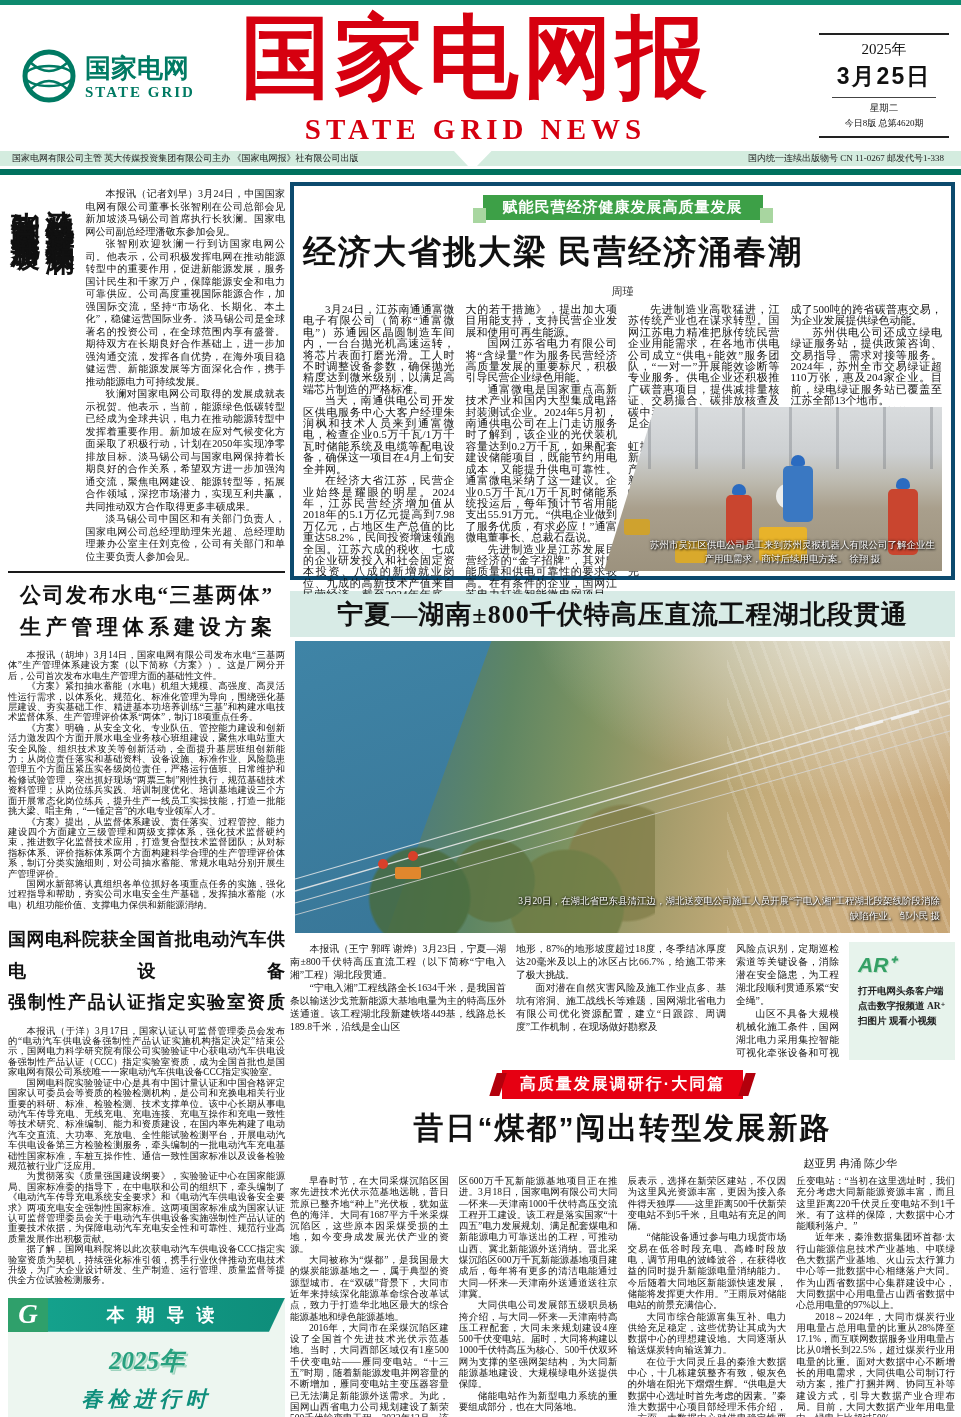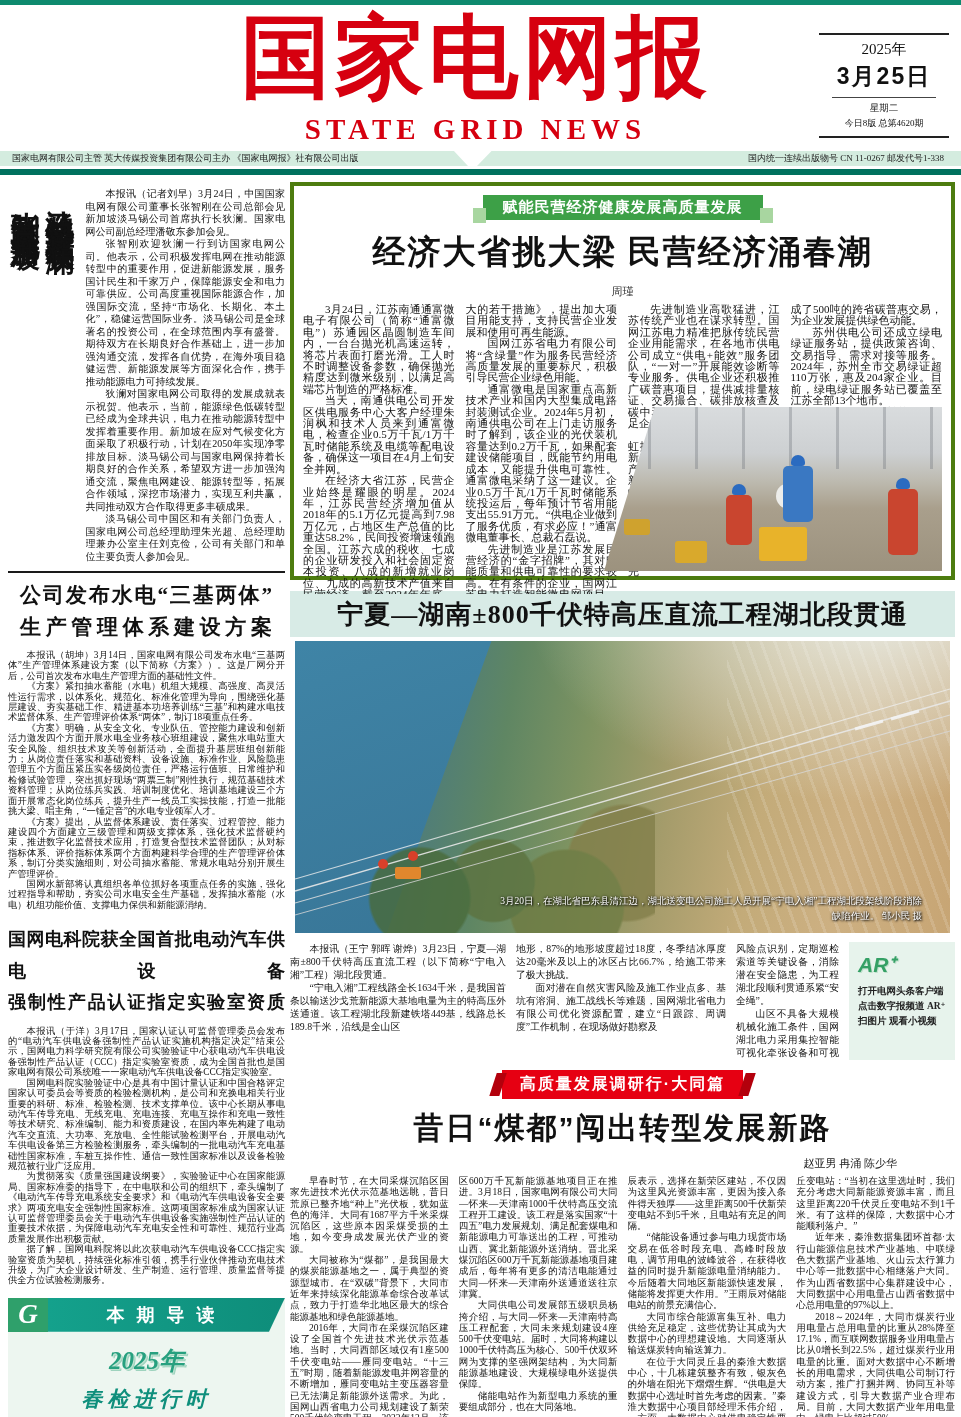--- a/index.html
+++ b/index.html
@@ -64,29 +64,29 @@
     display:flex;align-items:center;justify-content:center;font-family:"Liberation Sans",sans-serif;}
   .g-year{text-align:center;font-size:25px;font-weight:bold;font-style:italic;color:#27a07f;
     margin-top:12px;text-shadow:1px 1px 0 #bfe3d2,2px 2px 0 #9fd3be;}
   .g-slogan{text-align:center;font-size:21px;font-weight:bold;font-style:italic;color:#0f8f7c;
     letter-spacing:5px;margin-top:8px;}
 
   
   .rightwrap{position:absolute;left:290px;top:182px;width:665px;}
 
   
-  .main-box{position:relative;border:4px solid #4d7c0f;height:398px;box-sizing:border-box;
+  .main-box{position:relative;border:4px solid #0c4a6e;height:398px;box-sizing:border-box;
     background:#fff;padding:4px 9px;}
   .kicker-wrap{text-align:center;margin-top:5px;}
   .kicker{display:inline-block;position:relative;background:#3da047;color:#fff;
     font-family:"Liberation Sans",sans-serif;font-size:15px;font-weight:bold;
     padding:3px 20px;letter-spacing:1px;}
   .kicker::before{content:"";position:absolute;left:-10px;bottom:-3px;width:13px;height:15px;background:#a8d6a0;}
   .kicker::after{content:"";position:absolute;right:-10px;bottom:-3px;width:13px;height:15px;background:#a8d6a0;}
-  .main-head{text-align:center;font-size:33px;font-weight:bold;color:#111;
+  .main-head{text-align:left;font-size:33px;font-weight:bold;color:#111;
     letter-spacing:2px;margin:10px 0 0;}
   .main-byline{text-align:center;font-size:11px;color:#333;margin:9px 0 5px;}
   .main-cols{display:flex;gap:11px;height:290px;overflow:hidden;}
   .mcol{flex:1;font-size:11px;line-height:11.4px;text-align:justify;overflow:hidden;}
   .jump{text-align:right;font-weight:bold;text-indent:0;}
   .main-photo{position:absolute;right:9px;bottom:5px;width:338px;height:164px;
     clip-path:polygon(15% 0,100% 0,100% 100%,0 100%);
     background:linear-gradient(180deg,#d9dcde 0%,#cdd0d2 28%,#bcb9ae 46%,#a99f8c 62%,#9c927e 100%);}
   .main-photo .beams{position:absolute;left:0;top:0;right:0;height:38%;
     background:repeating-linear-gradient(90deg,transparent 0 44px,rgba(110,115,122,.35) 44px 47px);}
@@ -116,21 +116,21 @@
     clip-path:polygon(0 0,30% 0,14% 100%,0 100%);}
   .uhv-photo .trees{position:absolute;left:10%;bottom:0;width:45%;height:60%;
     background:radial-gradient(circle at 20% 80%,#4a6b3a 0 18%,transparent 19%),
       radial-gradient(circle at 45% 70%,#5d7340 0 20%,transparent 21%),
       radial-gradient(circle at 70% 85%,#6e7b42 0 22%,transparent 23%),
       radial-gradient(circle at 90% 60%,#837f4a 0 20%,transparent 21%);
     opacity:.8;}
   .uhv-photo .field{position:absolute;right:0;top:0;width:34%;height:100%;
     background:repeating-linear-gradient(70deg,rgba(255,255,255,.14) 0 3px,transparent 3px 13px);}
   .uhv-photo svg{position:absolute;inset:0;}
-  .ucap{position:absolute;right:28px;bottom:8px;width:430px;text-align:right;
+  .ucap{position:absolute;right:10px;bottom:8px;width:430px;text-align:right;
     font-size:9.5px;line-height:1.65;color:#fff;text-shadow:0 0 3px #000,1px 1px 2px #000;text-indent:0;}
   .uhv-row{display:flex;gap:10px;margin-top:9px;height:118px;overflow:hidden;}
   .ucol{font-size:9.8px;line-height:13px;text-align:justify;overflow:hidden;}
   .ucol1{width:216px;} .ucol2{width:210px;} .ucol3{flex:1;}
   .ar-box{width:106px;background:#e7f3ec;padding:8px 9px;box-sizing:border-box;}
   .ar-logo{font-family:"Liberation Sans",sans-serif;font-size:21px;font-weight:bold;font-style:italic;
     color:#35a065;margin-bottom:6px;text-shadow:1px 1px 0 #bfe0cc;}
   .ar-text{font-size:9.5px;font-weight:bold;line-height:1.6;color:#222;}
   .ar-text p{text-indent:0;}
 
@@ -149,20 +149,34 @@
   .d-byline{text-align:right;padding-right:58px;font-size:11px;color:#222;margin:7px 0 5px;}
   .d-cols{display:flex;gap:10px;height:252px;overflow:hidden;}
   .dcol{flex:1;font-size:9.5px;line-height:11.3px;text-align:justify;overflow:hidden;}
 </style>
 </head>
 <body>
 
 <div class="topbar"></div>
 
 <div class="masthead">
+  <div class="logo">
+    <span>
+      <svg width="54" height="54" viewBox="0 0 54 54">
+        <circle cx="27" cy="27" r="24" fill="none" stroke="#007a63" stroke-width="5"></circle>
+        <ellipse cx="27" cy="27" rx="24" ry="10" fill="none" stroke="#007a63" stroke-width="2.5"></ellipse>
+        <path d="M9 14 Q27 30 45 14" fill="none" stroke="#007a63" stroke-width="2.5"></path>
+        <path d="M9 40 Q27 24 45 40" fill="none" stroke="#007a63" stroke-width="2.5"></path>
+      </svg>
+    </span>
+    <span class="logo-txt">
+      <span class="logo-cn sans">国家电网</span>
+      <span class="logo-en">STATE GRID</span>
+    </span>
+  </div>
   <div class="paper-title">国家电网报</div>
   <div class="paper-sub">STATE GRID NEWS</div>
   <div class="datebox">
     <div class="d-year">2025年</div>
     <div class="d-md sans">3月25日</div>
     <div class="d-rule"></div>
     <div class="d-wk">星期二</div>
     <div class="d-ed">今日8版 总第4620期</div>
   </div>
 </div>
@@ -242,20 +256,24 @@
     </div>
     <div class="main-photo">
       <div class="beams"></div>
       <div class="mach2"></div>
       <div class="mach3"></div>
       <div class="mach1"></div>
       <div class="robo"></div>
       <div class="worker w1"></div>
       <div class="worker w2"></div>
       <div class="worker w3"></div>
+      <div class="mcap">
+        <span>苏州市吴江区供电公司员工来到苏州灵猴机器人有限公司了解企业生产用电需求，商讨后续用电方案。</span>
+        <span>徐翔 摄</span>
+      </div>
     </div>
   </div>
 
   <div class="uhv-band">
     <h2 class="uhv-head">宁夏—湖南±800千伏特高压直流工程湖北段贯通</h2>
   </div>
   <div class="uhv-photo">
     <div class="haze"></div>
     <div class="water"></div>
     <div class="trees"></div>

